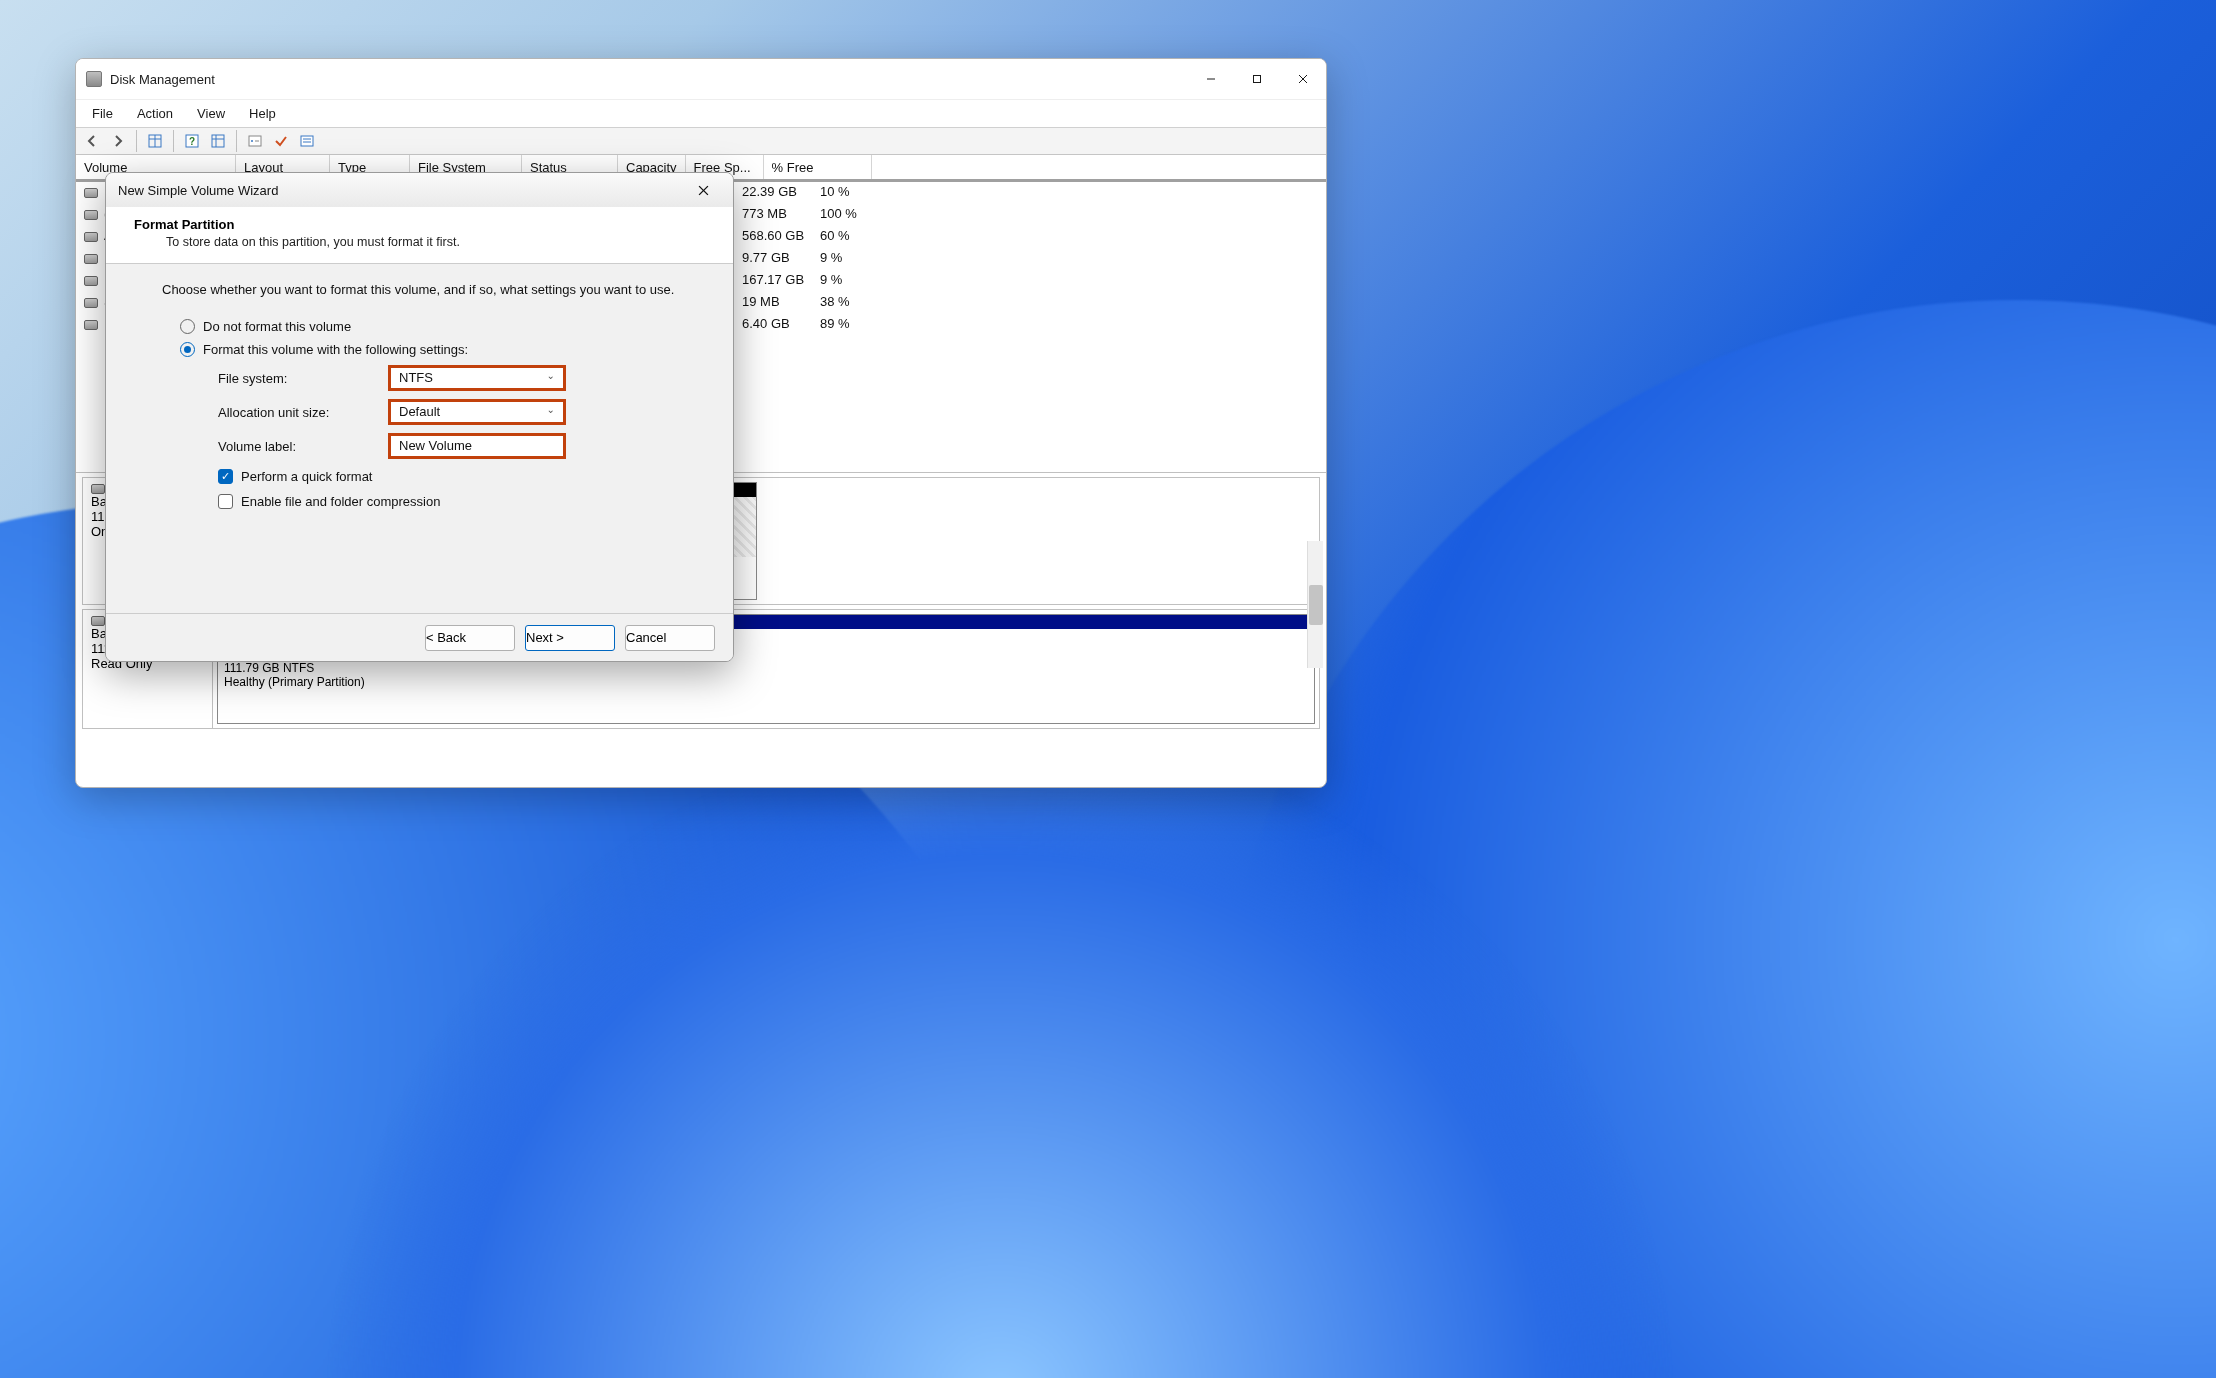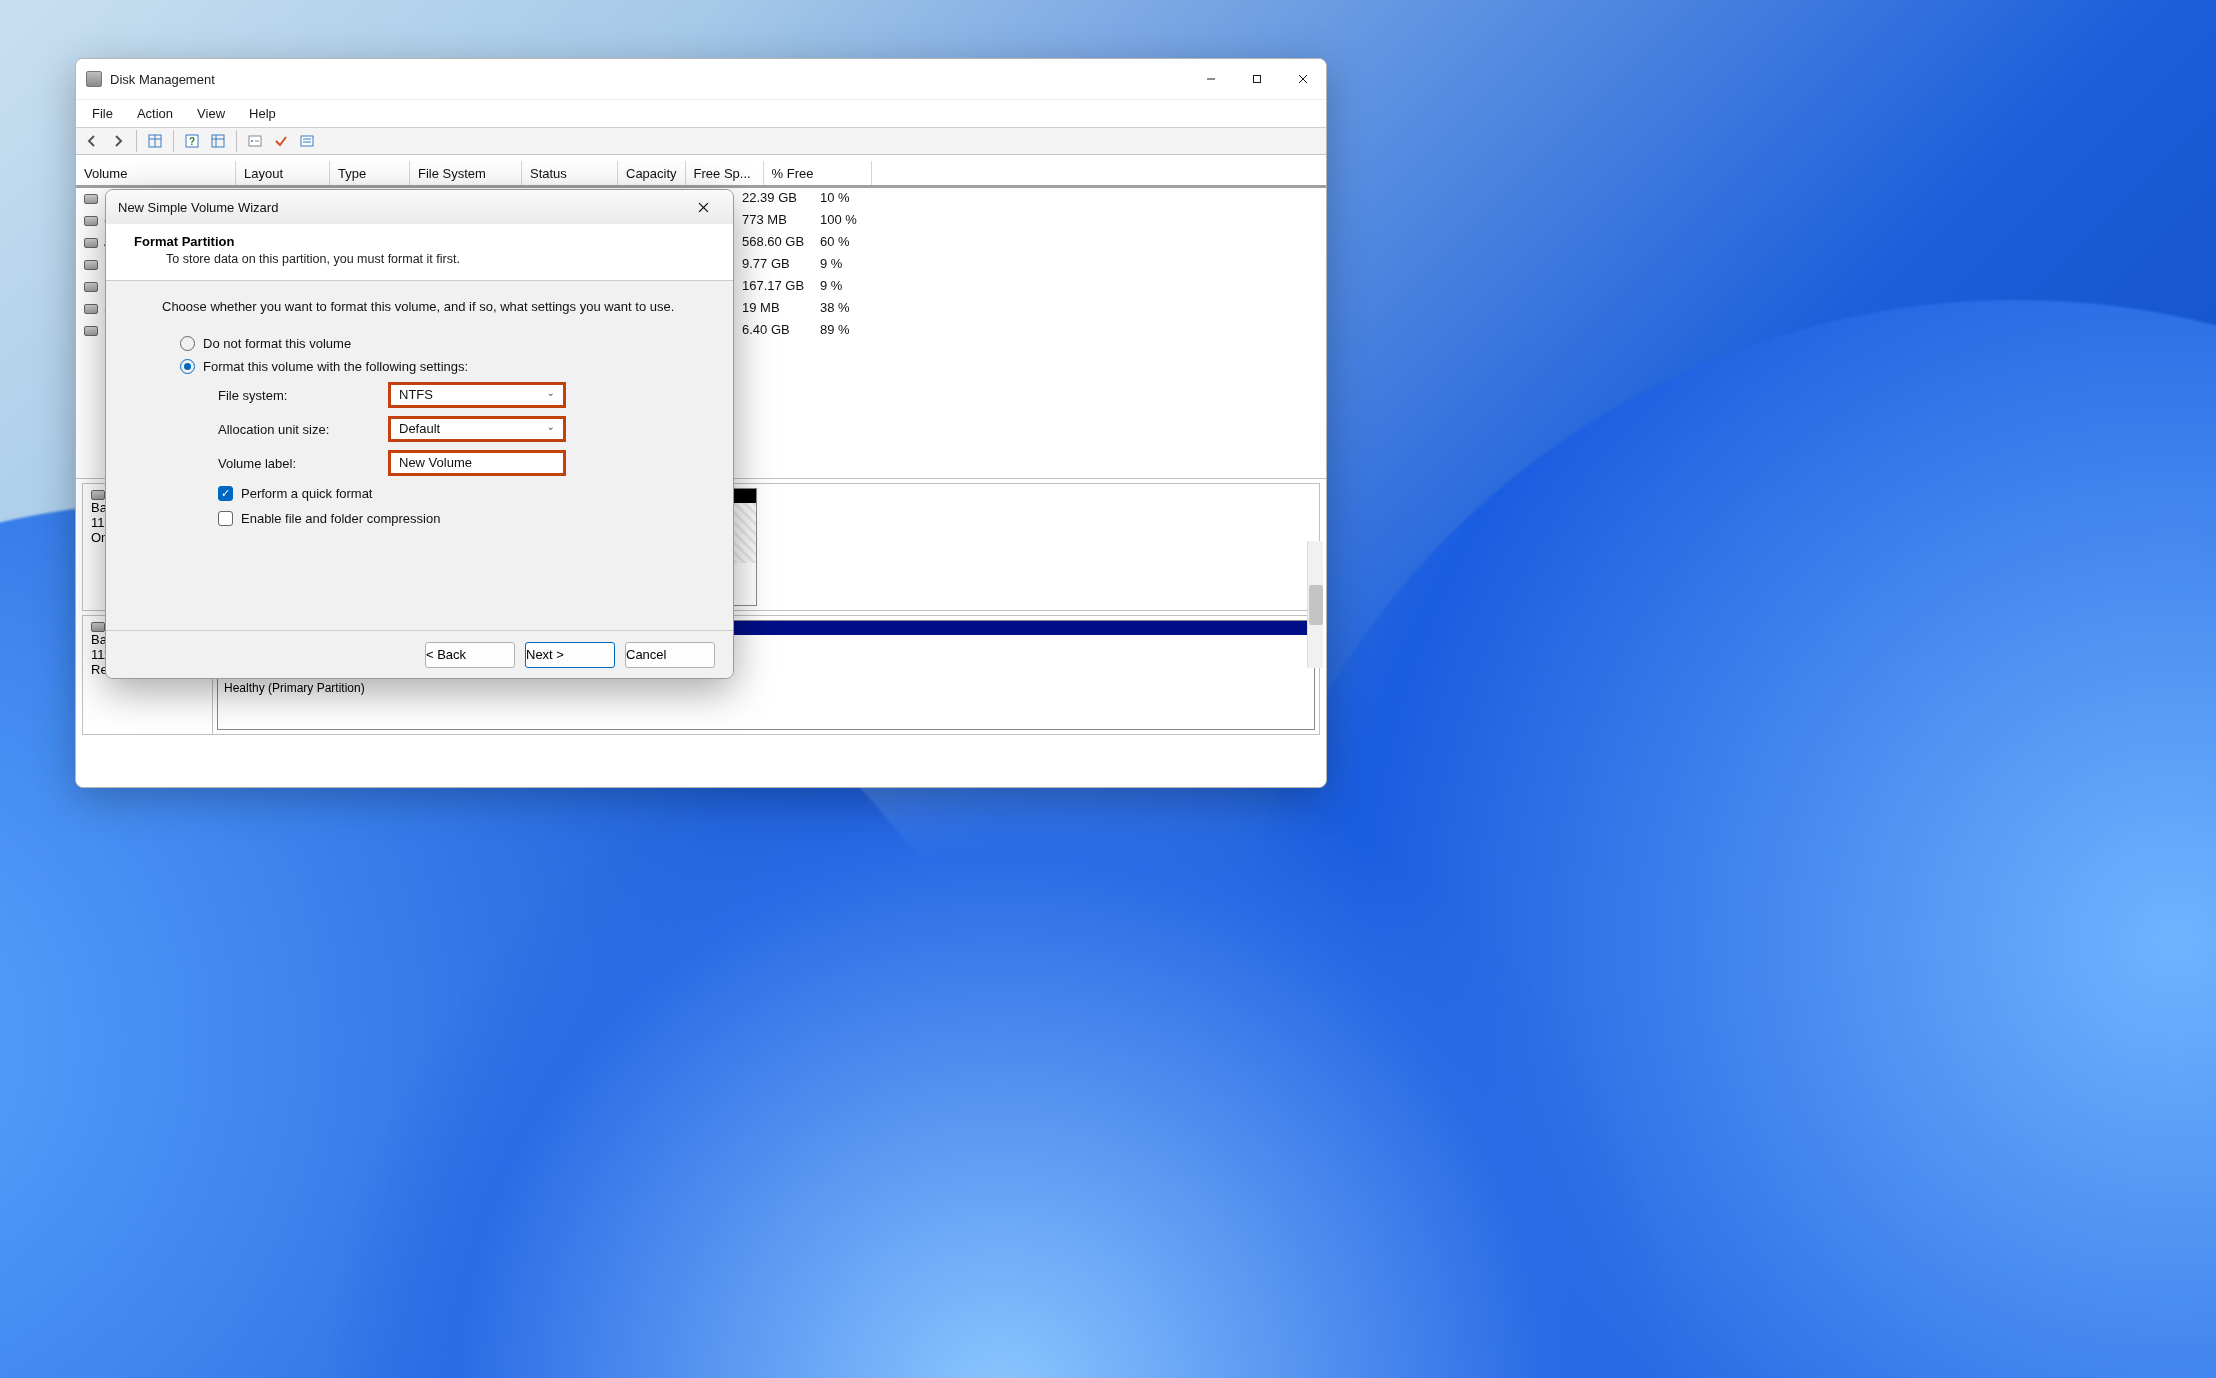--- a/index.html
+++ b/index.html
@@ -46,21 +46,21 @@
 
   .menubar { height:28px; display:flex; align-items:center; padding-left:6px; gap:4px; background:#fff; border-top:1px solid #eee;}
   .menu-item { padding:3px 10px; font-size:13px; color:#1a1a1a;}
 
   .toolbar { height:28px; background:#f4f4f4; border-top:1px solid #d0d0d0; border-bottom:1px solid #c5c5c5; display:flex; align-items:center; padding-left:4px; gap:2px;}
   .tool-sep{ width:1px;height:22px;background:#c0c0c0;margin:0 4px;}
   .tool-btn{ width:24px;height:24px;display:flex;align-items:center;justify-content:center;border:1px solid transparent;border-radius:3px;}
   .tool-btn svg{width:16px;height:16px;}
 
   .grid-header {
-    height:27px; display:flex; border-bottom:3px solid #a0a0a0; background:#fff;margin-top:6px;
+    height:27px; display:flex; border-bottom:3px solid #a0a0a0; background:#fff;
   }
   .gh-cell {
     border-right:1px solid #d5d5d5;
     padding:4px 8px; font-size:13px; color:#111;
     overflow:hidden; white-space:nowrap; text-overflow:ellipsis;
     display:flex;align-items:center;
   }
   .col-volume{width:160px;}
   .col-layout{width:94px;}
   .col-type{width:80px;}
@@ -88,21 +88,21 @@
   .legend{height:24px;display:flex;align-items:center;gap:8px;padding:2px 8px;font-size:13px;border-top:1px solid #c0c0c0;}
   .swatch{width:14px;height:14px;display:inline-block;}
   .sw-black{background:#000;}
   .sw-navy{background:#001299;}
 
   .scrollbar-right{position:absolute;right:3px;top:482px;width:16px;height:127px;background:#f1f1f1;border-left:1px solid #ddd;}
   .sb-thumb{position:absolute;left:1px;width:14px;background:#c4c4c4;border-radius:2px;}
 
   
   .dialog{
-    position:absolute; left:105px; top:189px; width:629px; height:490px;
+    position:absolute; left:105px; top:172px; width:629px; height:490px;
     background:#f1f1f1; border:1px solid #9a9a9a; border-radius:8px;
     box-shadow:0 12px 40px rgba(0,0,0,0.35);
     overflow:hidden;
   }
   .dlg-title{height:34px;display:flex;align-items:center;padding:0 12px;font-size:13px;color:#111;background:linear-gradient(#fafafa,#eaeaea);}
   .dlg-close{margin-left:auto;width:36px;height:28px;display:flex;align-items:center;justify-content:center;}
   .dlg-header{padding:10px 22px 14px 28px;background:#fff;border-bottom:1px solid #ccc;}
   .dlg-header h3{font-size:13px;font-weight:600;margin-bottom:3px;}
   .dlg-header p{font-size:12.5px;color:#222;margin-left:32px;}
   .dlg-body{padding:18px 40px 10px 52px;font-size:13px;color:#111;}

